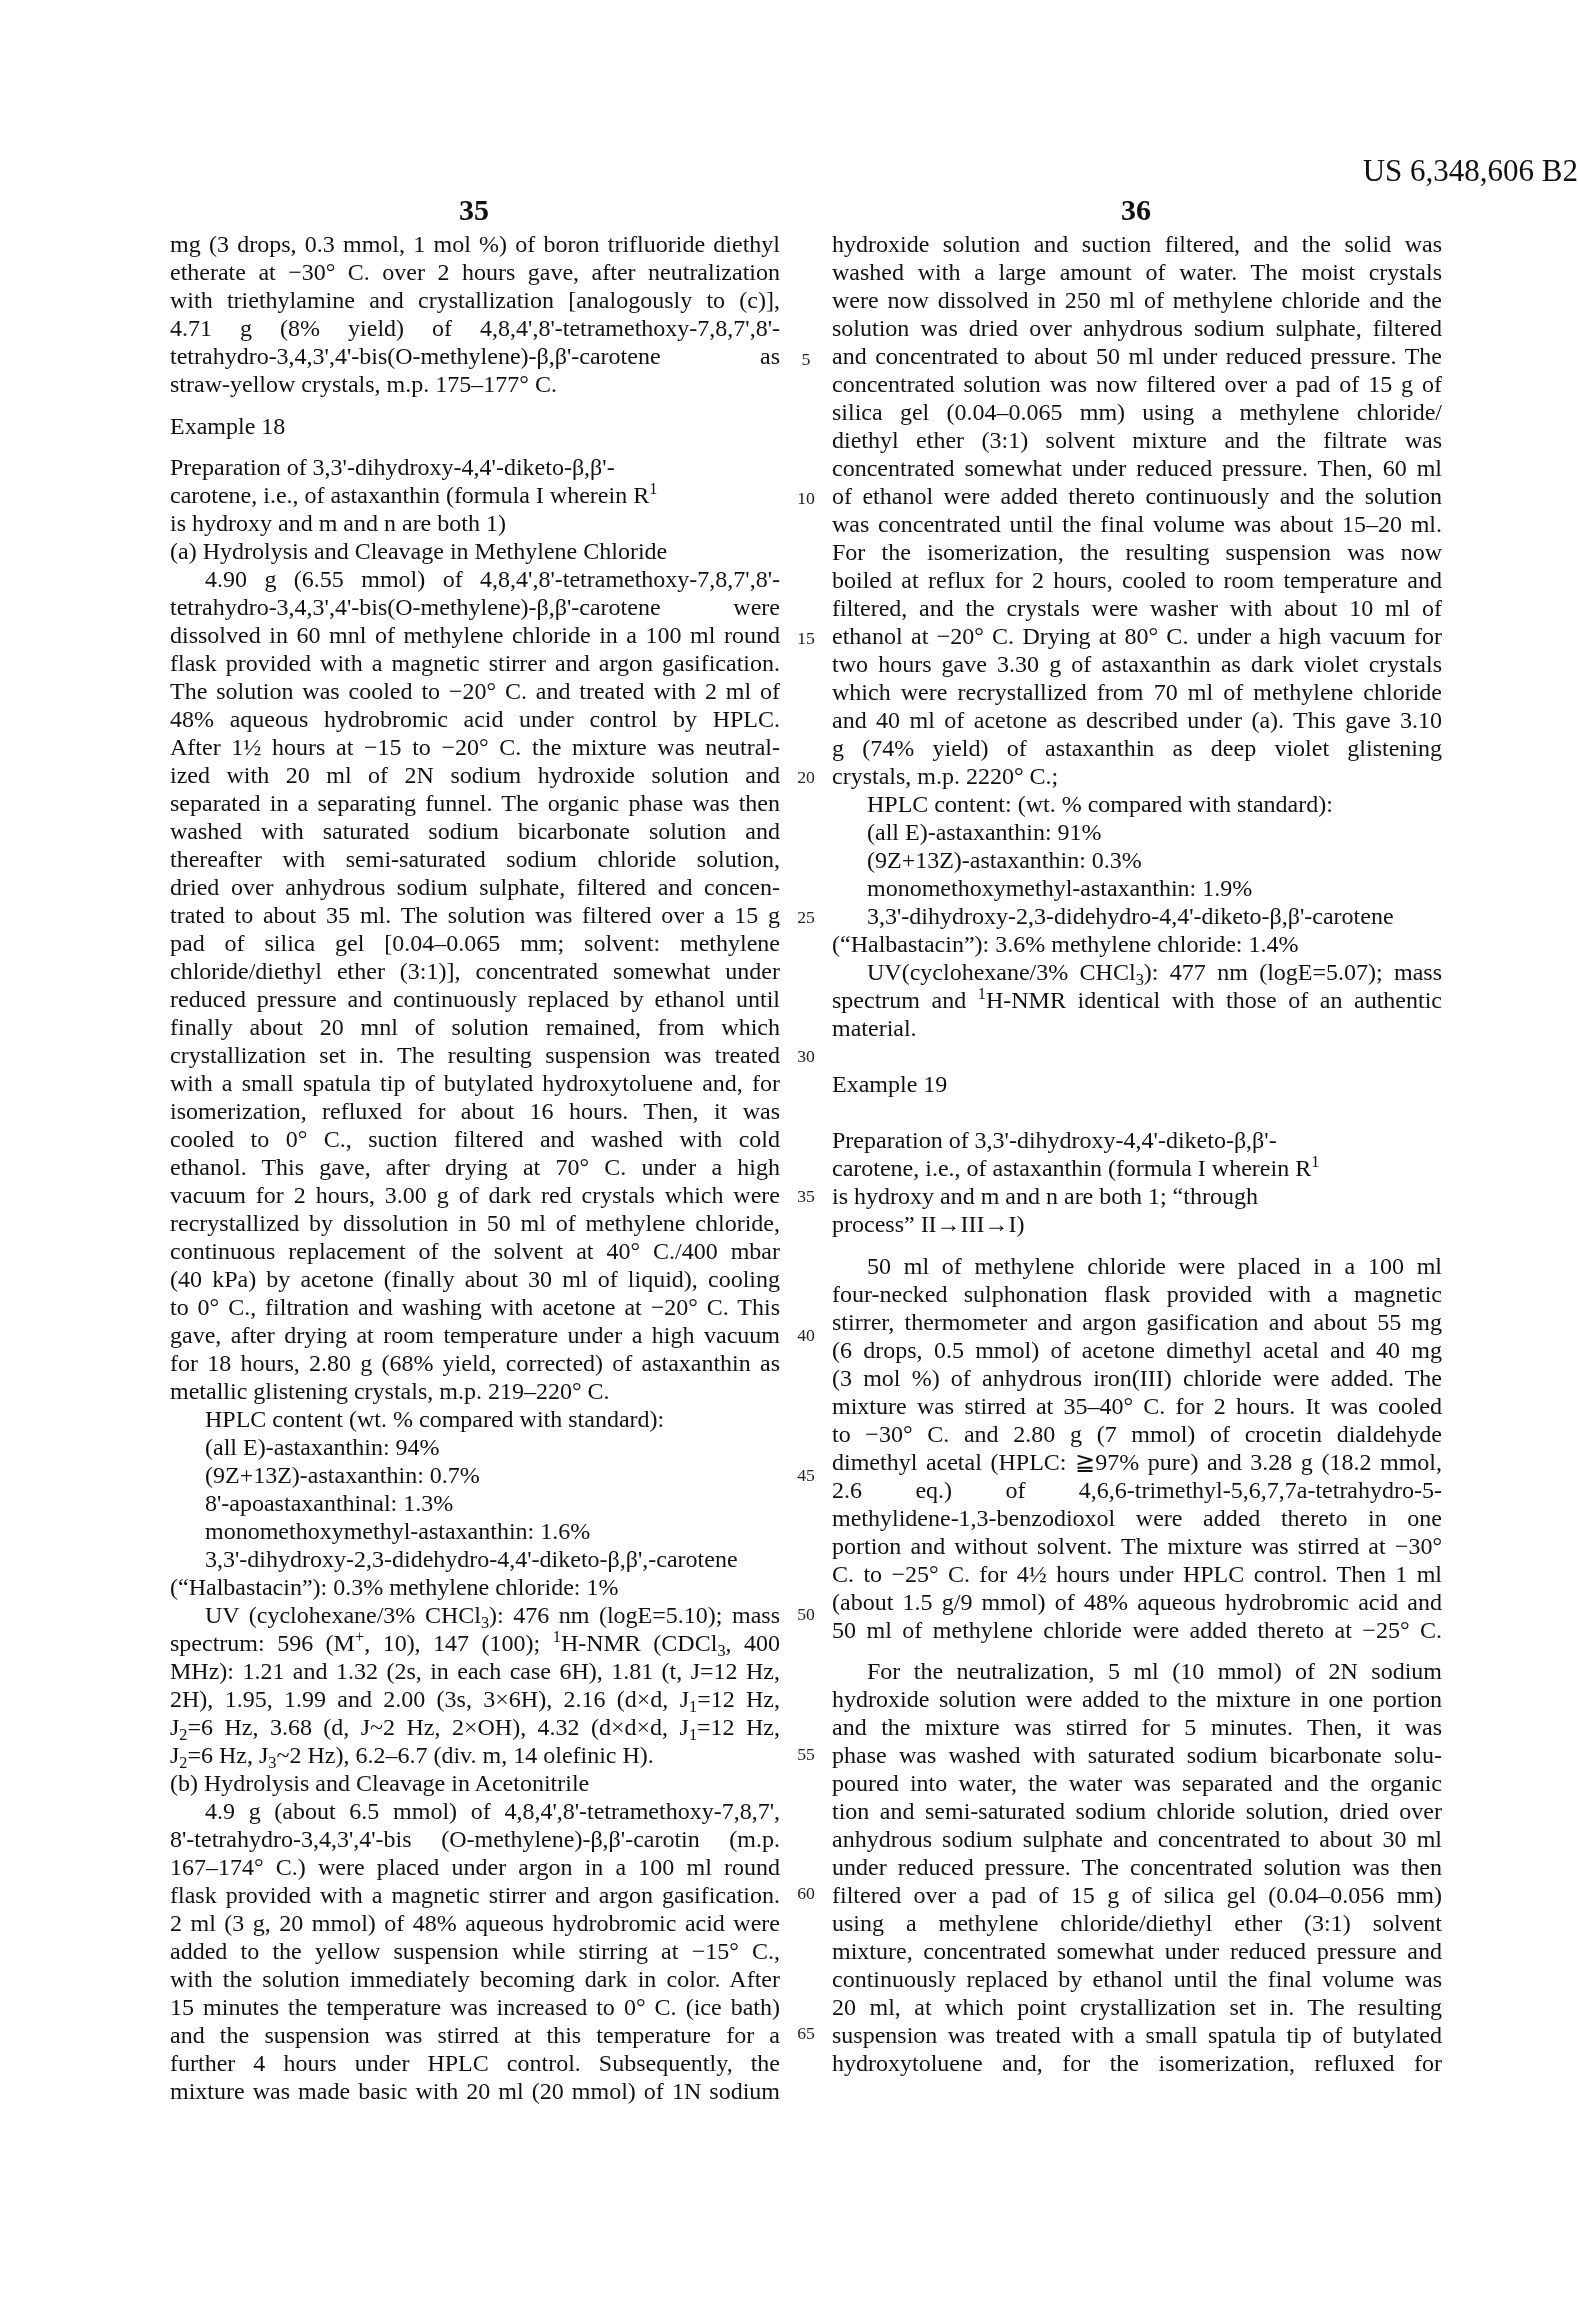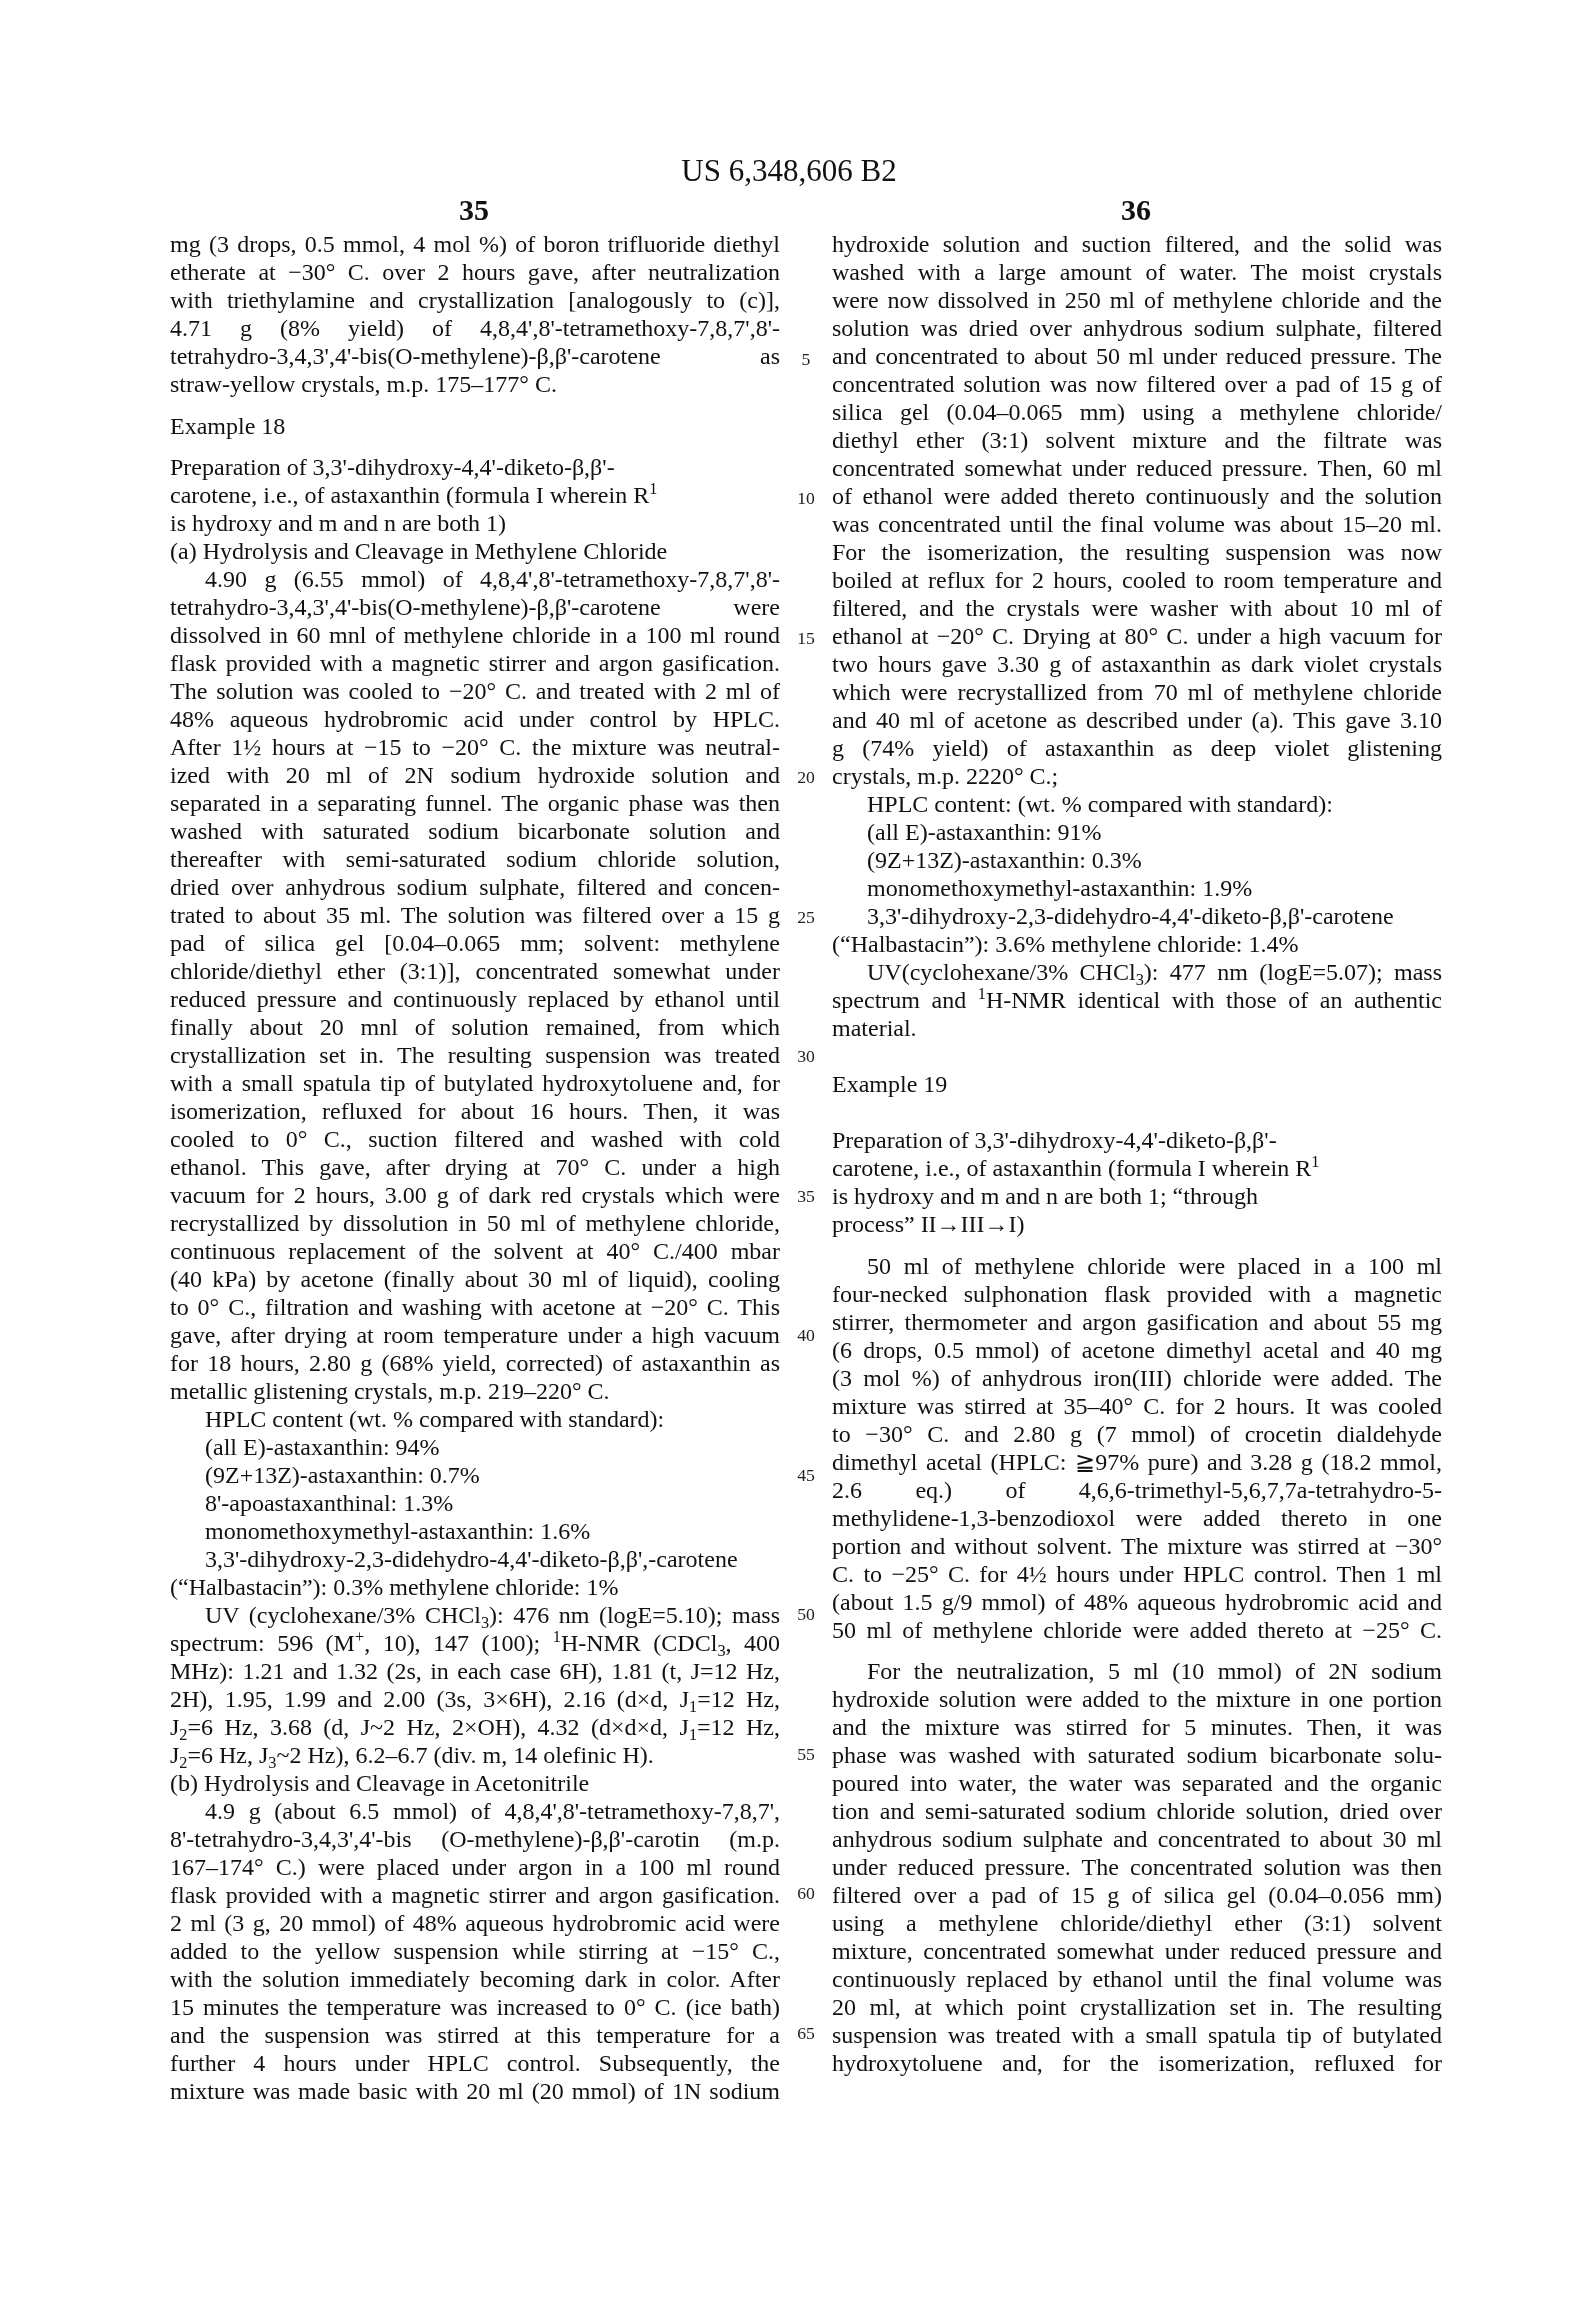--- a/index.html
+++ b/index.html
@@ -1,18 +1,18 @@
 <!DOCTYPE html>
 <html style="font-size:11px"><head>
 <meta charset="utf-8">
 <style>
   html, body { margin: 0; padding: 0; background: #ffffff; }
   body { width: 1578px; height: 2319px; position: relative; overflow: hidden;
          font-family: "Liberation Serif", "DejaVu Serif", serif; color: #111111; }
-  .page-header { position: absolute; left: 0; width: 1578px; top: 154px; text-align: center;
+  .page-header { position: absolute; left: 0; width: 1578px; top: 154px; text-align: right;
                  font-size: 31px; line-height: 34px; }
   .page-num { position: absolute; top: 193px; font-size: 30px; font-weight: bold; line-height: 33px;
               width: 136px; text-align: center; }
   .page-num.left { left: 406px; }
   .page-num.right { left: 1068px; }
   .col { position: absolute; top: 230px; width: 610px; font-size: 24px; line-height: 28px; }
   .col.left { left: 170px; }
   .col.right { left: 832px; }
   .p { text-align: justify; text-align-last: left; margin: 0; hyphens: none; }
   .p .l { display: block; text-align: justify; text-align-last: justify; white-space: nowrap; }
@@ -29,21 +29,21 @@
 </style>
 </head>
 <body>
 
 <div class="page-header">US 6,348,606 B2</div>
 <div class="page-num left">35</div>
 <div class="page-num right">36</div>
 
 <div class="col left">
   <div class="p">
-    <span class="l">mg (3 drops, 0.5 mmol, 4 mol %) of boron trifluoride diethyl</span>
+    <span class="l">mg (3 drops, 0.3 mmol, 1 mol %) of boron trifluoride diethyl</span>
     <span class="l">etherate at −30° C. over 2 hours gave, after neutralization</span>
     <span class="l">with triethylamine and crystallization [analogously to (c)],</span>
     <span class="l">4.71 g (8% yield) of 4,8,4',8'-tetramethoxy-7,8,7',8'-</span>
     <span class="l">tetrahydro-3,4,3',4'-bis(O-methylene)-β,β'-carotene as</span>
     <span class="l last">straw-yellow crystals, m.p. 175–177° C.</span>
   </div>
   <div class="gap-s"></div>
   <div class="heading">
     <span class="l">Example 18</span>
   </div>

